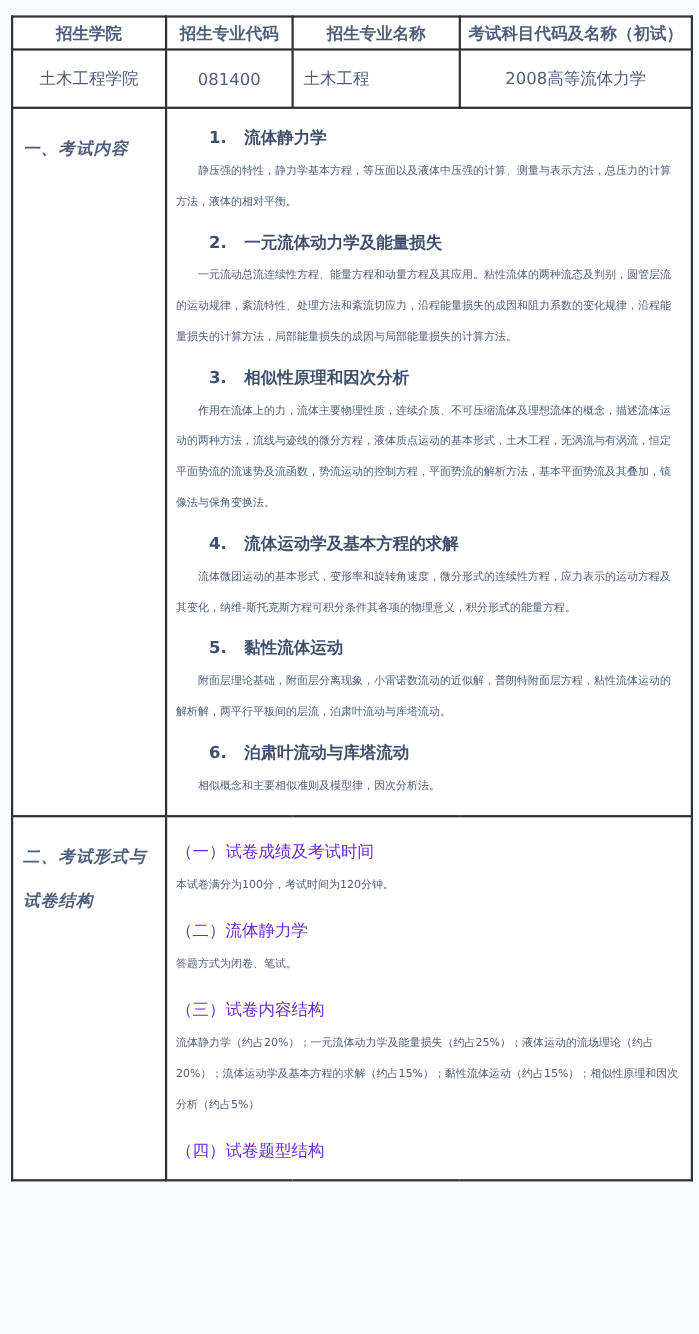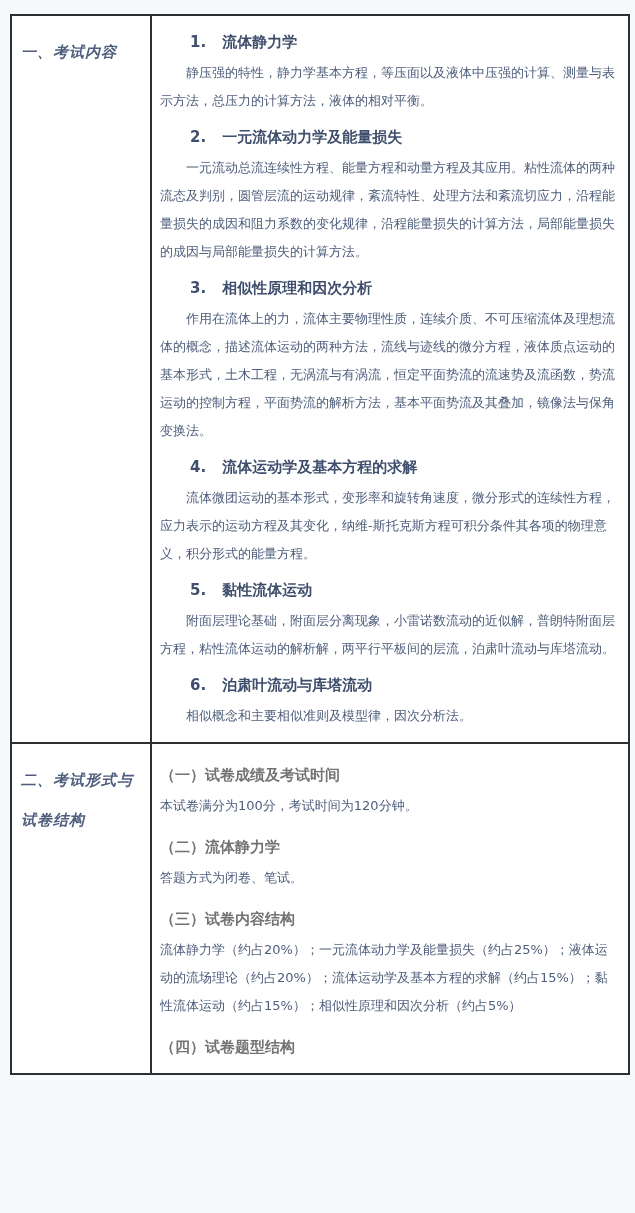--- a/index.html
+++ b/index.html
@@ -62,48 +62,60 @@
     display: flex;
     gap: 16px;
     margin: 8px 0 0 2em;
     font-weight: bold;
     font-size: 15px;
     line-height: 28px;
     color: #3e4e6c;
   }
   .para {
     margin: 3px 0 0 0;
-    font-size: 13px;
+    font-size: 10px;
     line-height: 28px;
     text-indent: 2em;
     color: #4e5e7c;
   }
   .sub-heading {
     margin: 13px 0 0 0;
-    font-weight: bold;
+    font-weight: normal;
     font-size: 15px;
     line-height: 28px;
-    color: #737373;
+    color: #6d28d9;
   }
   .para.no-indent { text-indent: 0; }
 </style>
 </head>
 <body>
 
 <div class="page">
   <table class="syllabus">
     <colgroup>
       <col style="width:140px">
         <col style="width:115px">
         <col style="width:152px">
         <col style="width:211px">
     </colgroup>
 
     <tbody>
+        <tr>
+      <th class="hdr">招生学院</th>
+      <th class="hdr">招生专业代码</th>
+      <th class="hdr">招生专业名称</th>
+      <th class="hdr">考试科目代码及名称（初试）</th>
+    </tr>
 
+    <tr>
+      <td class="val">土木工程学院</td>
+      <td class="val">081400</td>
+      <td class="val left">土木工程</td>
+      <td class="val">2008高等流体力学</td>
+    </tr>
 
     <tr>
       <td class="side-label">一、考试内容</td>
       <td class="content-cell" colspan="3">
 
         <div class="num-heading">
           <span>1.</span>
           <span>流体静力学</span>
         </div>
         <p class="para">静压强的特性，静力学基本方程，等压面以及液体中压强的计算、测量与表示方法，总压力的计算方法，液体的相对平衡。</p>

